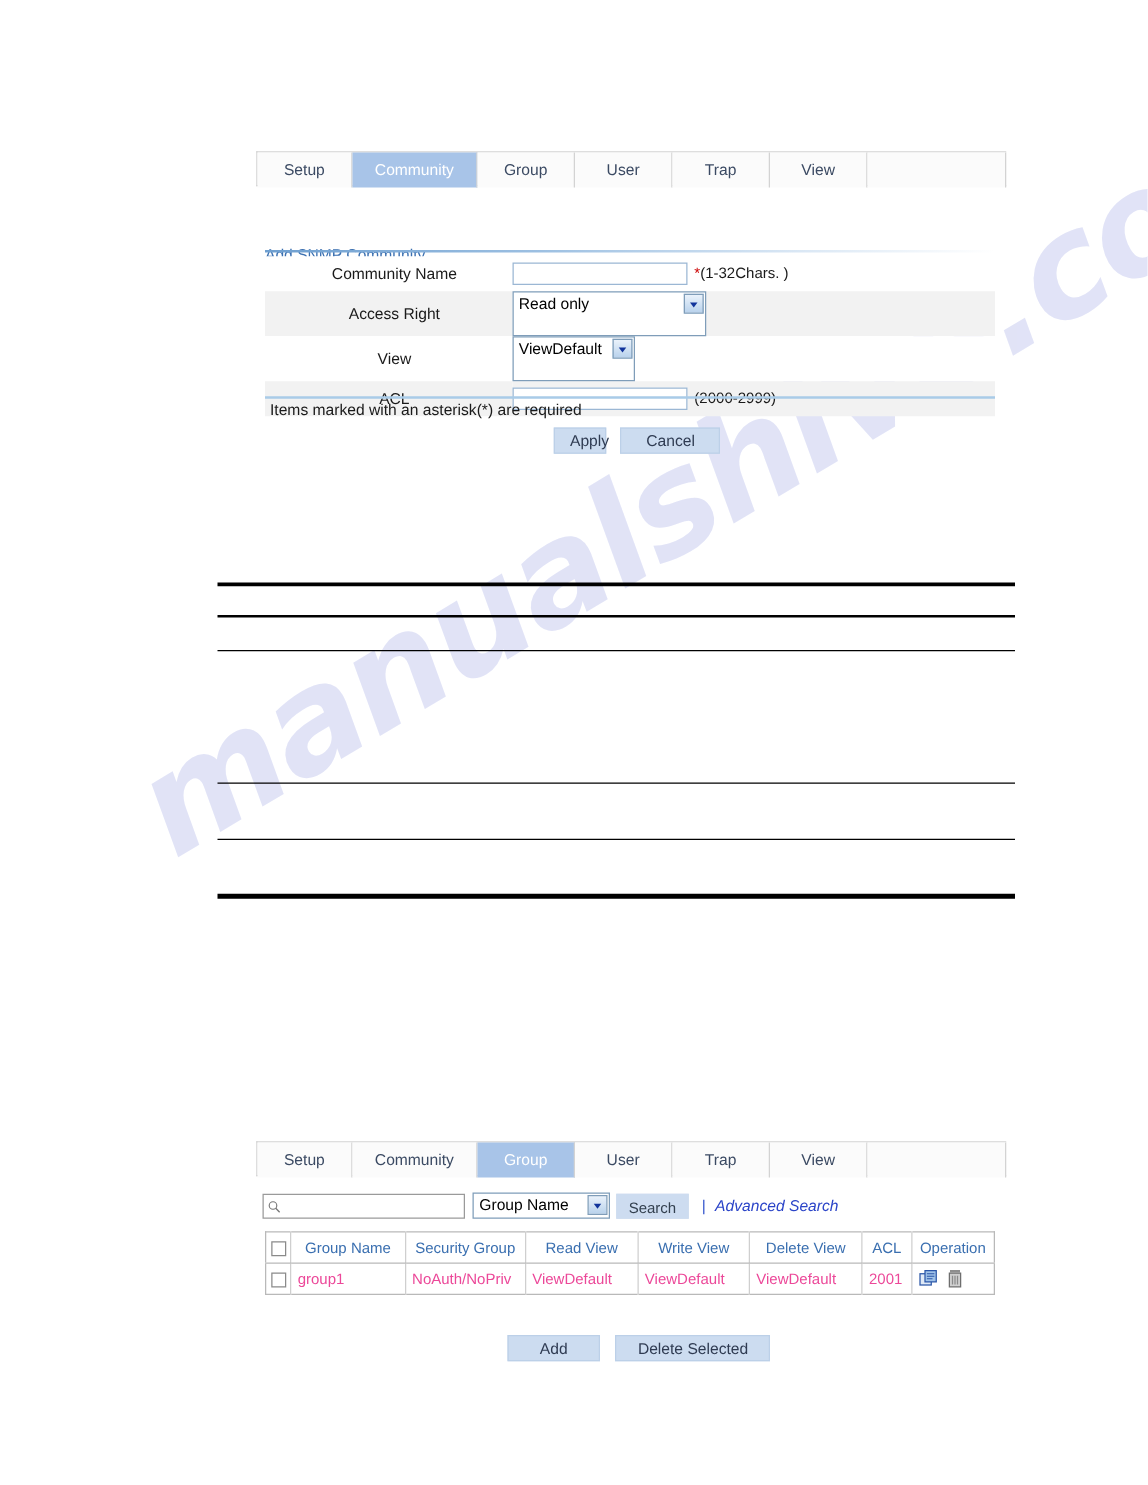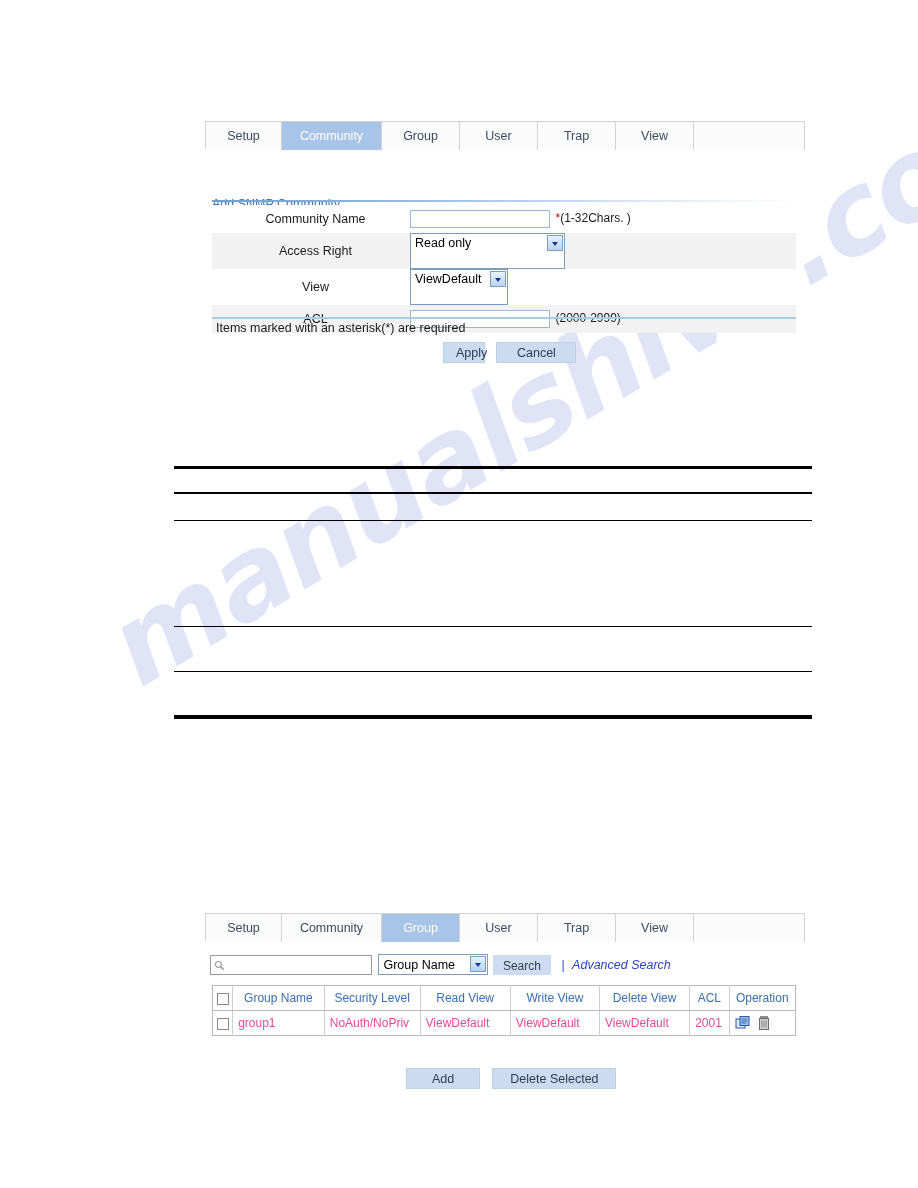--- a/index.html
+++ b/index.html
@@ -379,21 +379,21 @@
     <span class="advlink">Advanced Search</span>
   </div>
 
   <table class="grid" style="left:212px; top:985px; width:584px;">
     <tbody>
         <tr>
       <th class="cb-col">
         <span class="cbox"></span>
       </th>
       <th style="width:92px;">Group Name</th>
-      <th style="width:90px;">Security Level</th>
+      <th style="width:90px;">Security Group</th>
       <th style="width:94px;">Read View</th>
       <th style="width:92px;">Write View</th>
       <th style="width:94px;">Delete View</th>
       <th style="width:30px;">ACL</th>
       <th style="width:58px;">Operation</th>
     </tr>
     <tr>
       <td class="cb-col">
         <span class="cbox"></span>
       </td>

